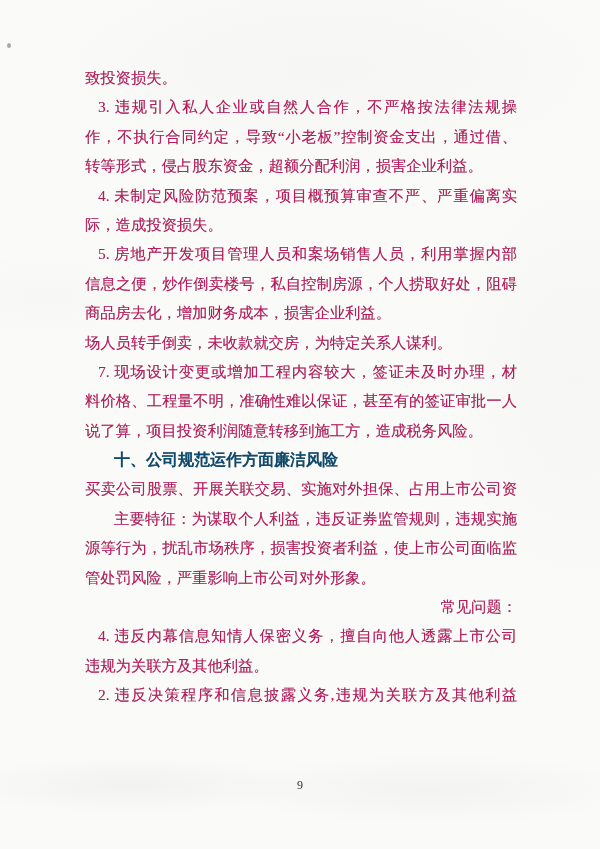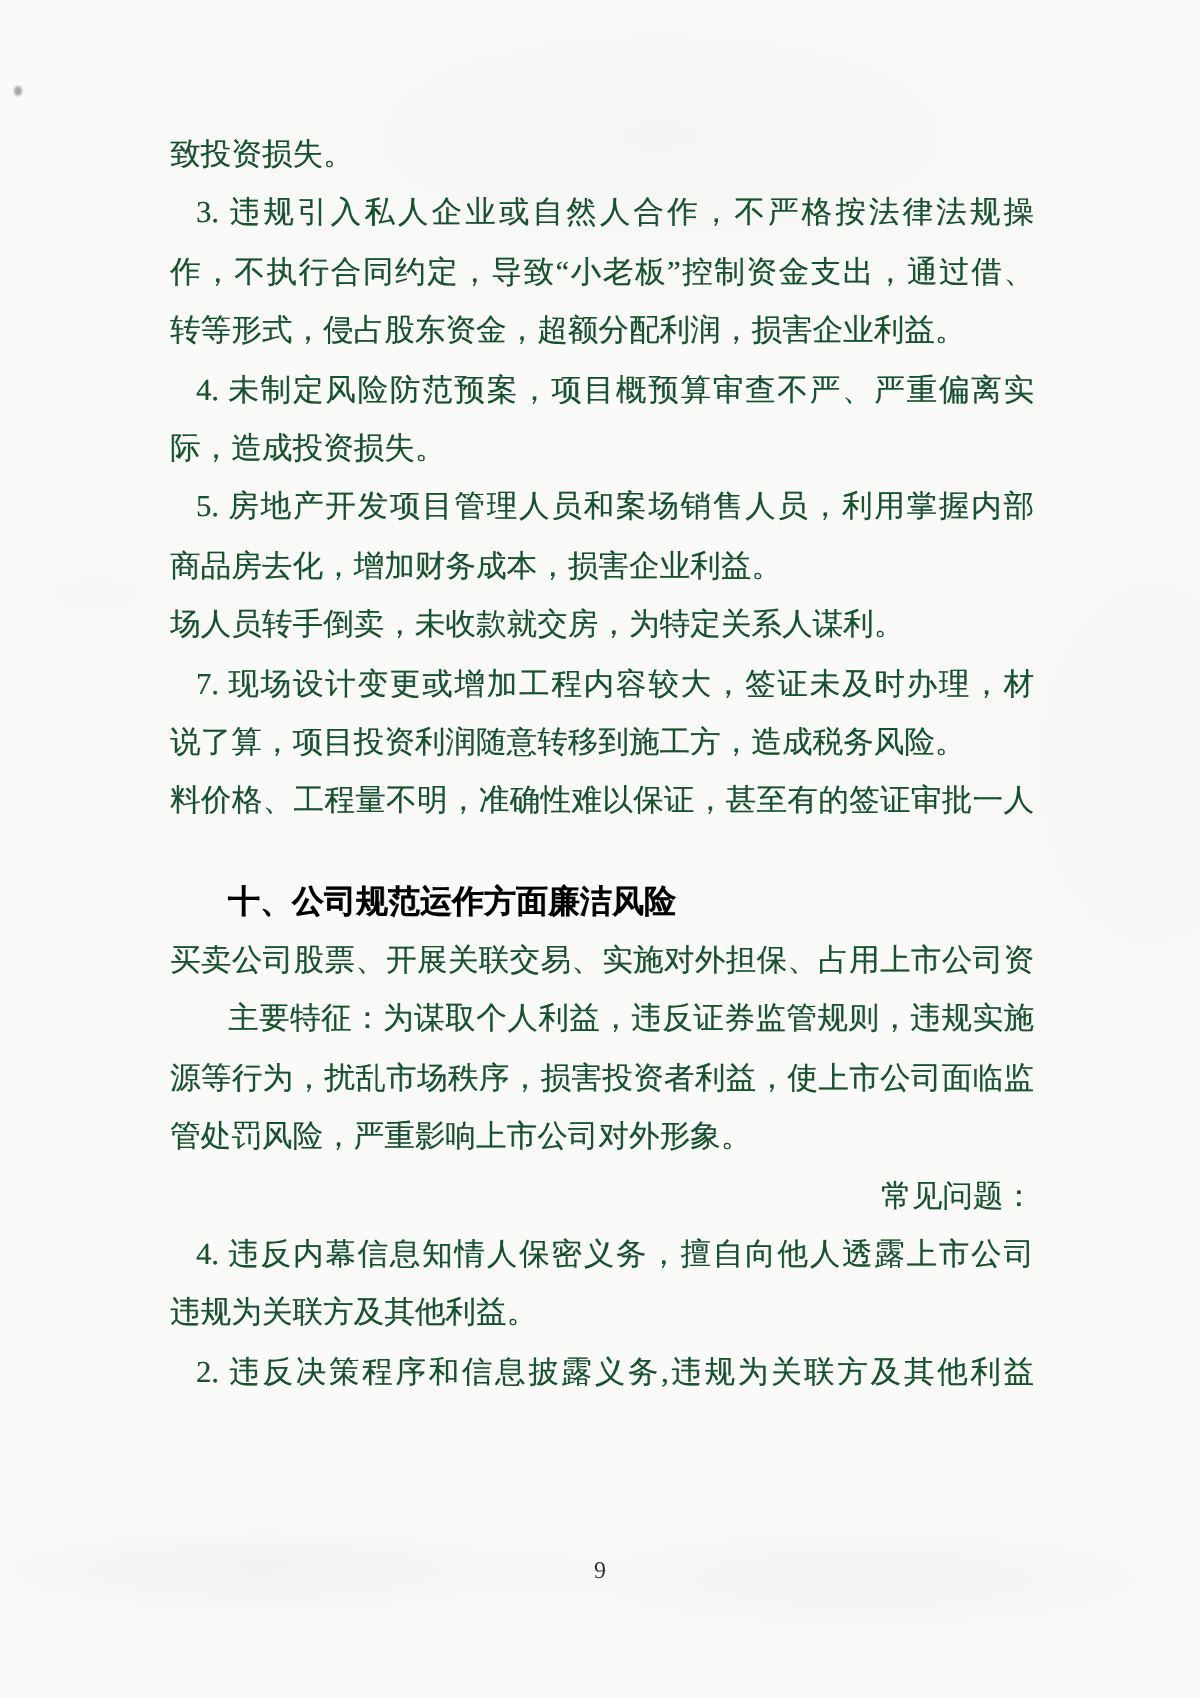--- a/index.html
+++ b/index.html
@@ -27,43 +27,42 @@
     position: absolute;
     left: 85px;
     top: 63px;
     width: 432px;
   }
   .line {
     height: 29.4px;
     line-height: 29.4px;
     font-family: "Liberation Serif", "DejaVu Serif", serif;
     font-size: 15.3px;
-    color: #14532d;
+    color: #be185d;
     overflow: hidden;
     white-space: normal;
     text-shadow: 0.2px 0.2px 0.3px rgba(20,20,20,0.35);
   }
   .fill {
     text-align: justify;
     text-align-last: justify;
   }
   .num {
     padding-left: 13px;
   }
   .indent {
     padding-left: 29px;
     text-align: right;
   }
   .heading {
     padding-left: 29px;
     font-family: "Liberation Sans", "DejaVu Sans", sans-serif;
     font-weight: 700;
     font-size: 16px;
-    color: #000000;
-    margin-top: 21px;
+    color: #0c4a6e;
   }
   .footer {
     position: absolute;
     top: 778px;
     left: 0;
     width: 600px;
     text-align: center;
     font-family: "Liberation Serif", "DejaVu Serif", serif;
     font-size: 12px;
     color: #303030;
@@ -86,25 +85,26 @@
   <span class="speck"></span>
 
   <div class="text-block">
     <div class="line">致投资损失。</div>
     <div class="line num fill">3. 违规引入私人企业或自然人合作，不严格按法律法规操</div>
     <div class="line fill">作，不执行合同约定，导致“小老板”控制资金支出，通过借、</div>
     <div class="line">转等形式，侵占股东资金，超额分配利润，损害企业利益。</div>
     <div class="line num fill">4. 未制定风险防范预案，项目概预算审查不严、严重偏离实</div>
     <div class="line">际，造成投资损失。</div>
     <div class="line num fill">5. 房地产开发项目管理人员和案场销售人员，利用掌握内部</div>
+    <div class="line fill">信息之便，炒作倒卖楼号，私自控制房源，个人捞取好处，阻碍</div>
     <div class="line">商品房去化，增加财务成本，损害企业利益。</div>
     <div class="line">场人员转手倒卖，未收款就交房，为特定关系人谋利。</div>
     <div class="line num fill">7. 现场设计变更或增加工程内容较大，签证未及时办理，材</div>
+    <div class="line fill">料价格、工程量不明，准确性难以保证，甚至有的签证审批一人</div>
     <div class="line">说了算，项目投资利润随意转移到施工方，造成税务风险。</div>
-    <div class="line fill">料价格、工程量不明，准确性难以保证，甚至有的签证审批一人</div>
     <div class="line heading">十、公司规范运作方面廉洁风险</div>
     <div class="line fill">买卖公司股票、开展关联交易、实施对外担保、占用上市公司资</div>
     <div class="line indent fill">主要特征：为谋取个人利益，违反证券监管规则，违规实施</div>
     <div class="line fill">源等行为，扰乱市场秩序，损害投资者利益，使上市公司面临监</div>
     <div class="line">管处罚风险，严重影响上市公司对外形象。</div>
     <div class="line indent">常见问题：</div>
     <div class="line num fill">4. 违反内幕信息知情人保密义务，擅自向他人透露上市公司</div>
     <div class="line">违规为关联方及其他利益。</div>
     <div class="line num fill">2. 违反决策程序和信息披露义务,违规为关联方及其他利益</div>
   </div>

